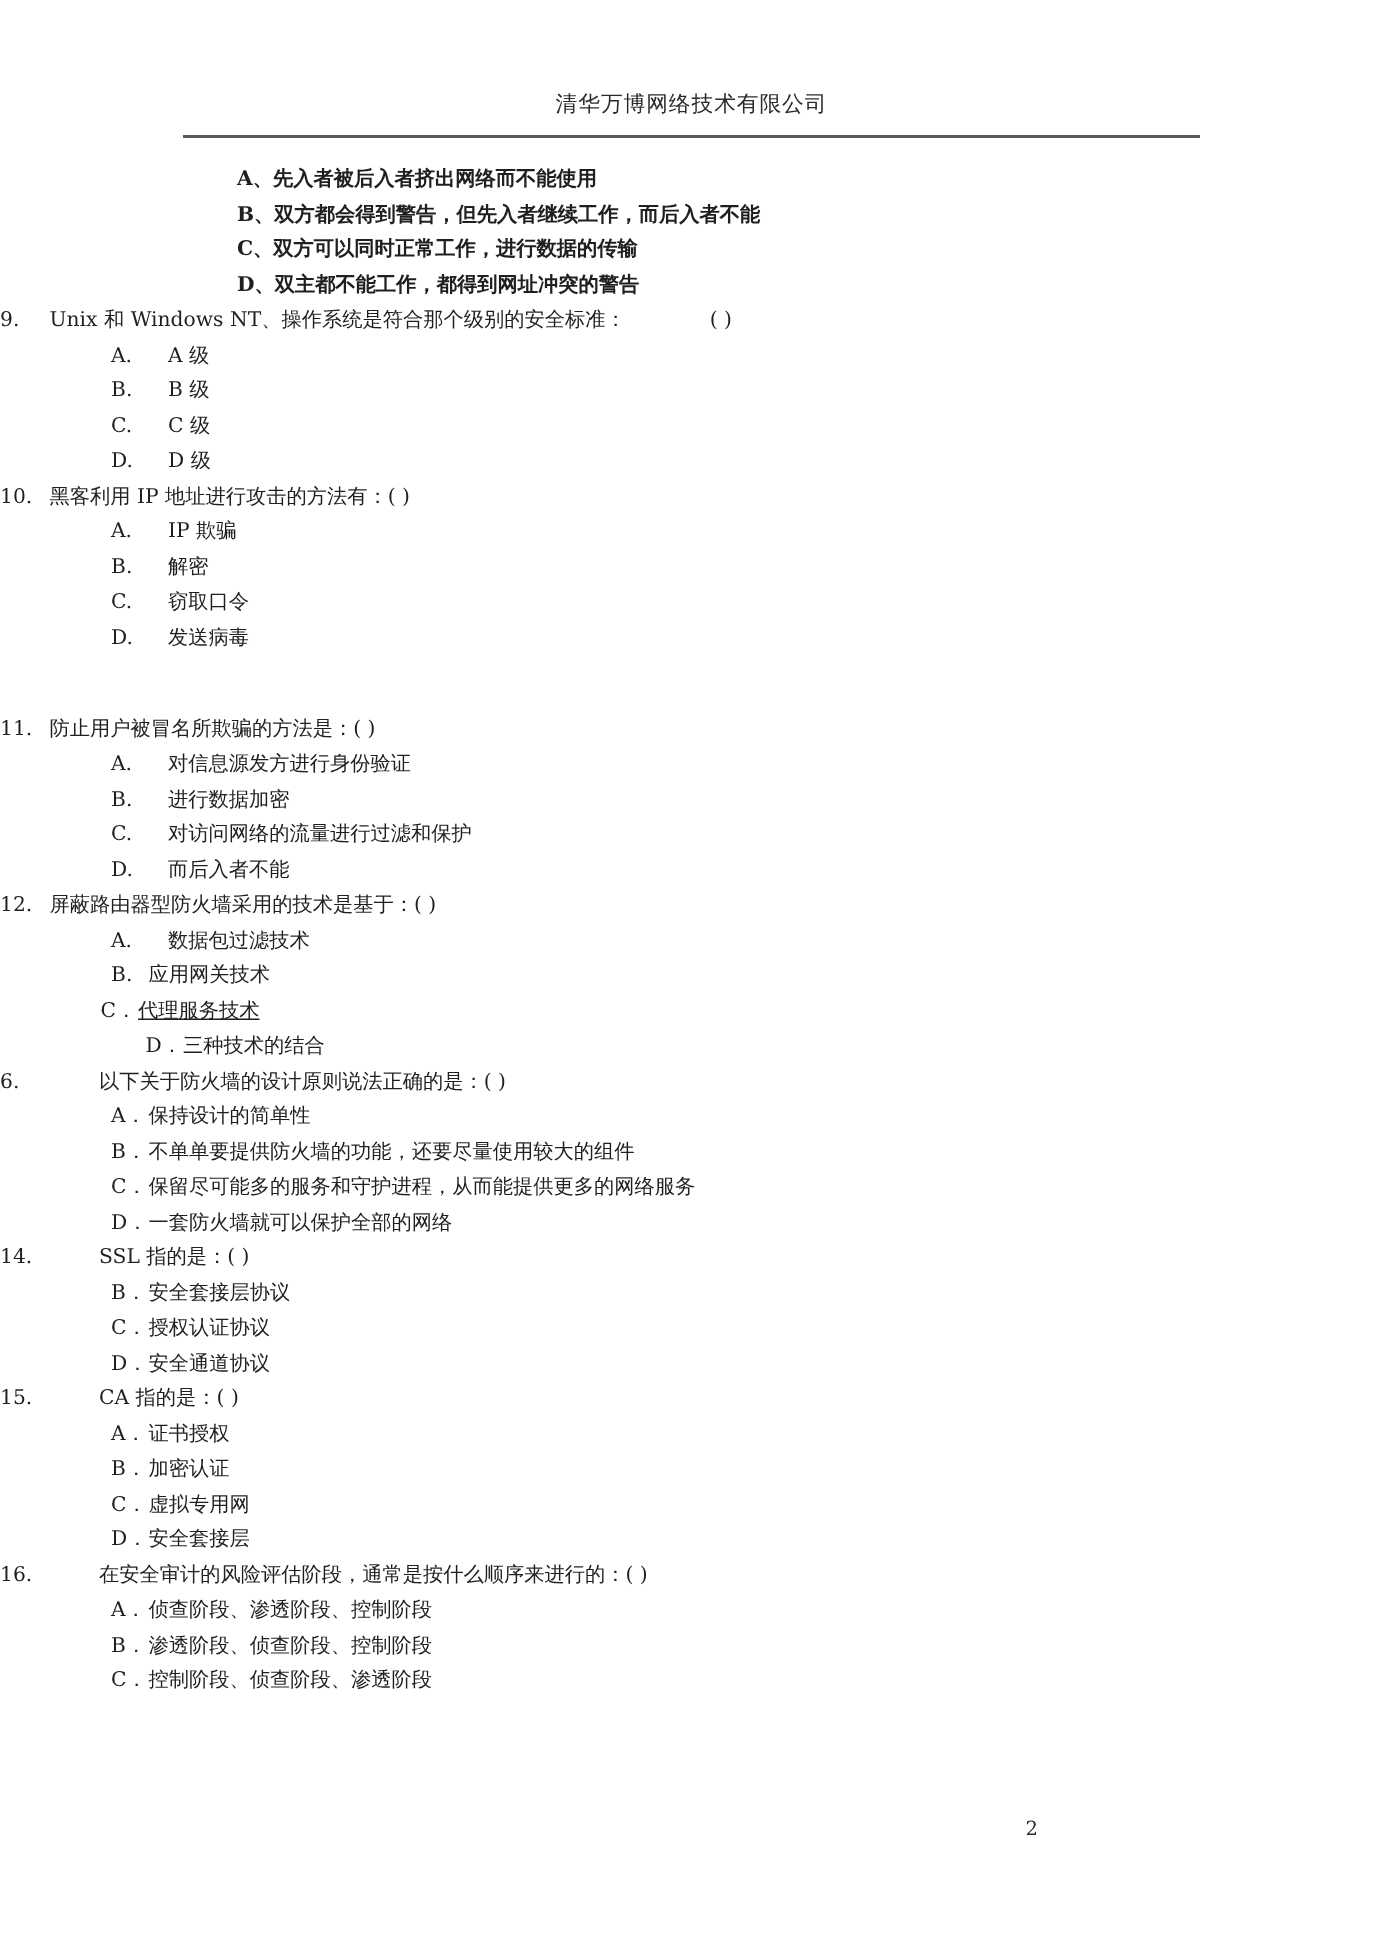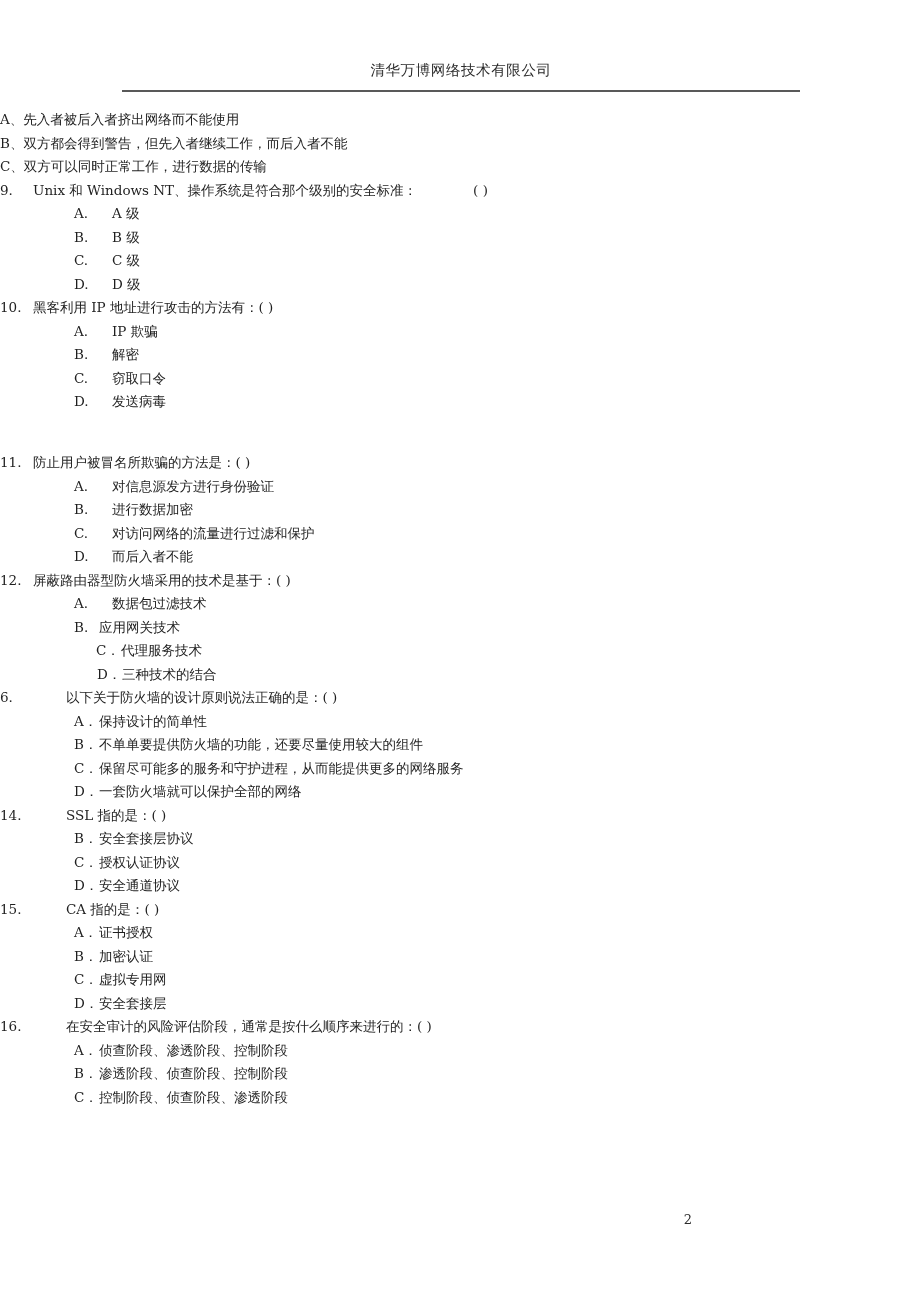--- a/index.html
+++ b/index.html
@@ -92,31 +92,34 @@
     padding-left: 74px;
   }
   .opt .letter {
     display: inline-block;
     width: 38px;
   }
   .opt.tight .letter {
     width: 25px;
   }
   .opt.shift-left {
-    padding-left: 96px;
+    padding-left: 67px;
+    text-decoration: underline;
   }
   .opt.dun {
     padding-left: 97px;
   }
   .opt.dun .letter {
     width: 25px;
   }
 
   
   .optc {
+    padding-left: 158px;
+    font-weight: bold;
   }
 
   
   .page-number {
     position: absolute;
     right: 118px;
     top: 1208px;
     font-size: 13px;
     color: #2b2b2b;
   }
@@ -129,20 +132,21 @@
   <div class="header">
     <div class="header-title">清华万博网络技术有限公司</div>
   </div>
   <div class="header-rule"></div>
 
   <div class="content">
 
     <div class="line optc">A、先入者被后入者挤出网络而不能使用</div>
     <div class="line optc">B、双方都会得到警告，但先入者继续工作，而后入者不能</div>
     <div class="line optc">C、双方可以同时正常工作，进行数据的传输</div>
+    <div class="line optc">D、双主都不能工作，都得到网址冲突的警告</div>
 
     <div class="line q"><span class="num">9.</span><span class="qtext">Unix 和 Windows NT、操作系统是符合那个级别的安全标准：</span><span class="blank"></span><span>(        )</span></div>
     <div class="line opt"><span class="letter">A.</span><span>A 级</span></div>
     <div class="line opt"><span class="letter">B.</span><span>B 级</span></div>
     <div class="line opt"><span class="letter">C.</span><span>C 级</span></div>
     <div class="line opt"><span class="letter">D.</span><span>D 级</span></div>
 
     <div class="line q"><span class="num">10.</span><span class="qtext">黑客利用 IP 地址进行攻击的方法有：</span><span>(      )</span></div>
     <div class="line opt"><span class="letter">A.</span><span>IP 欺骗</span></div>
     <div class="line opt"><span class="letter">B.</span><span>解密</span></div>

